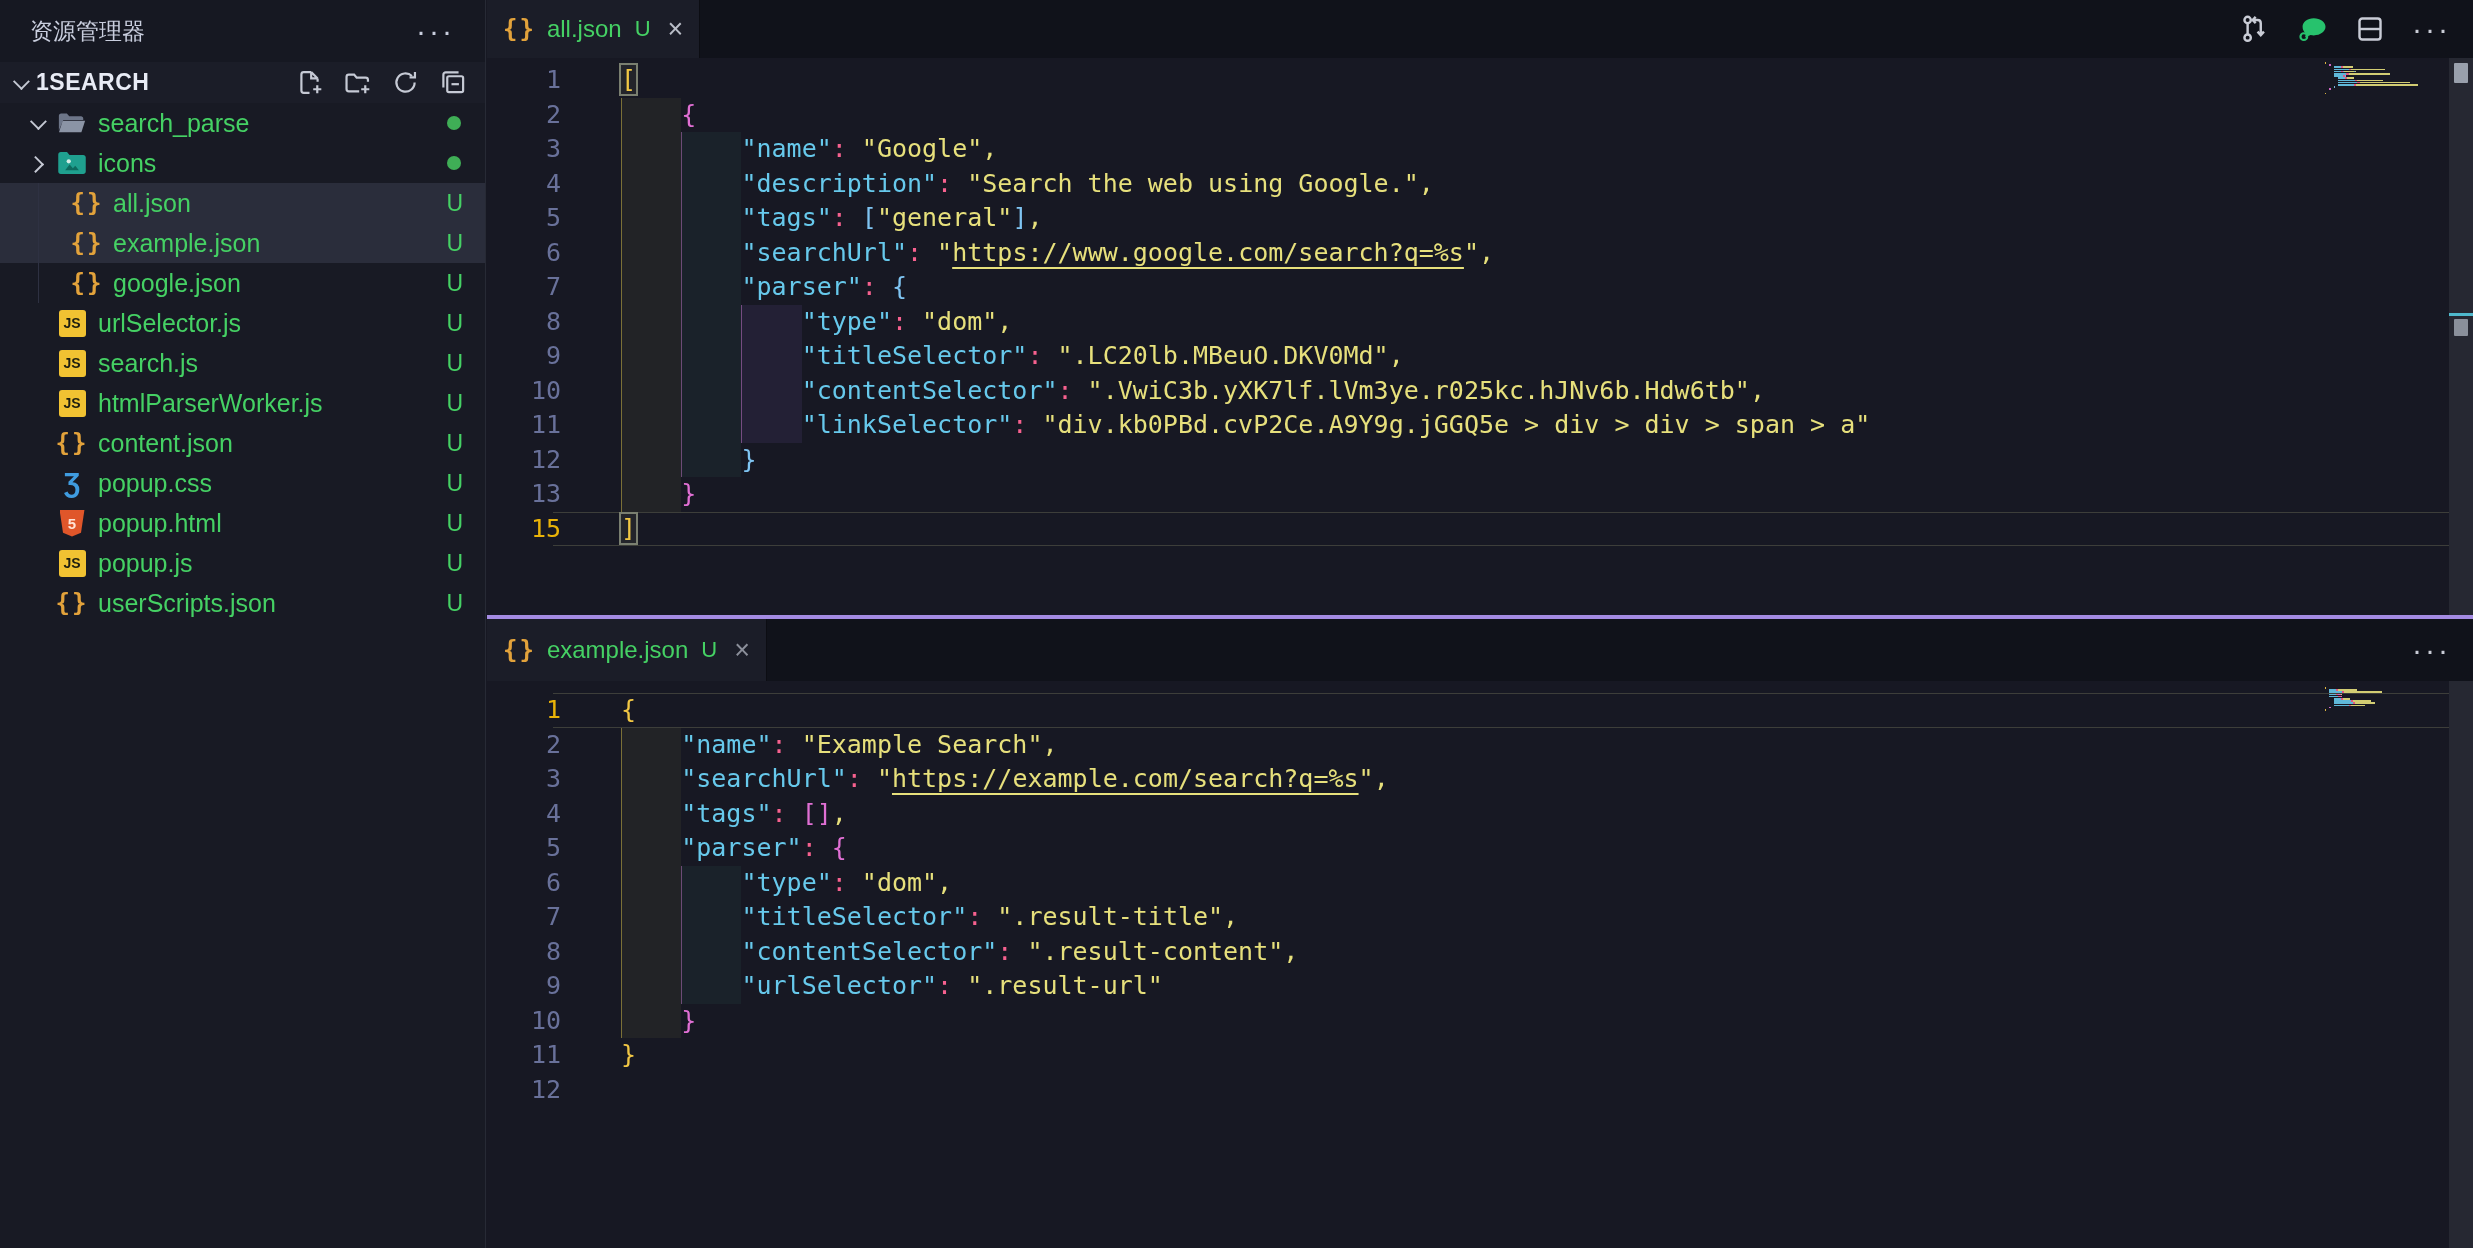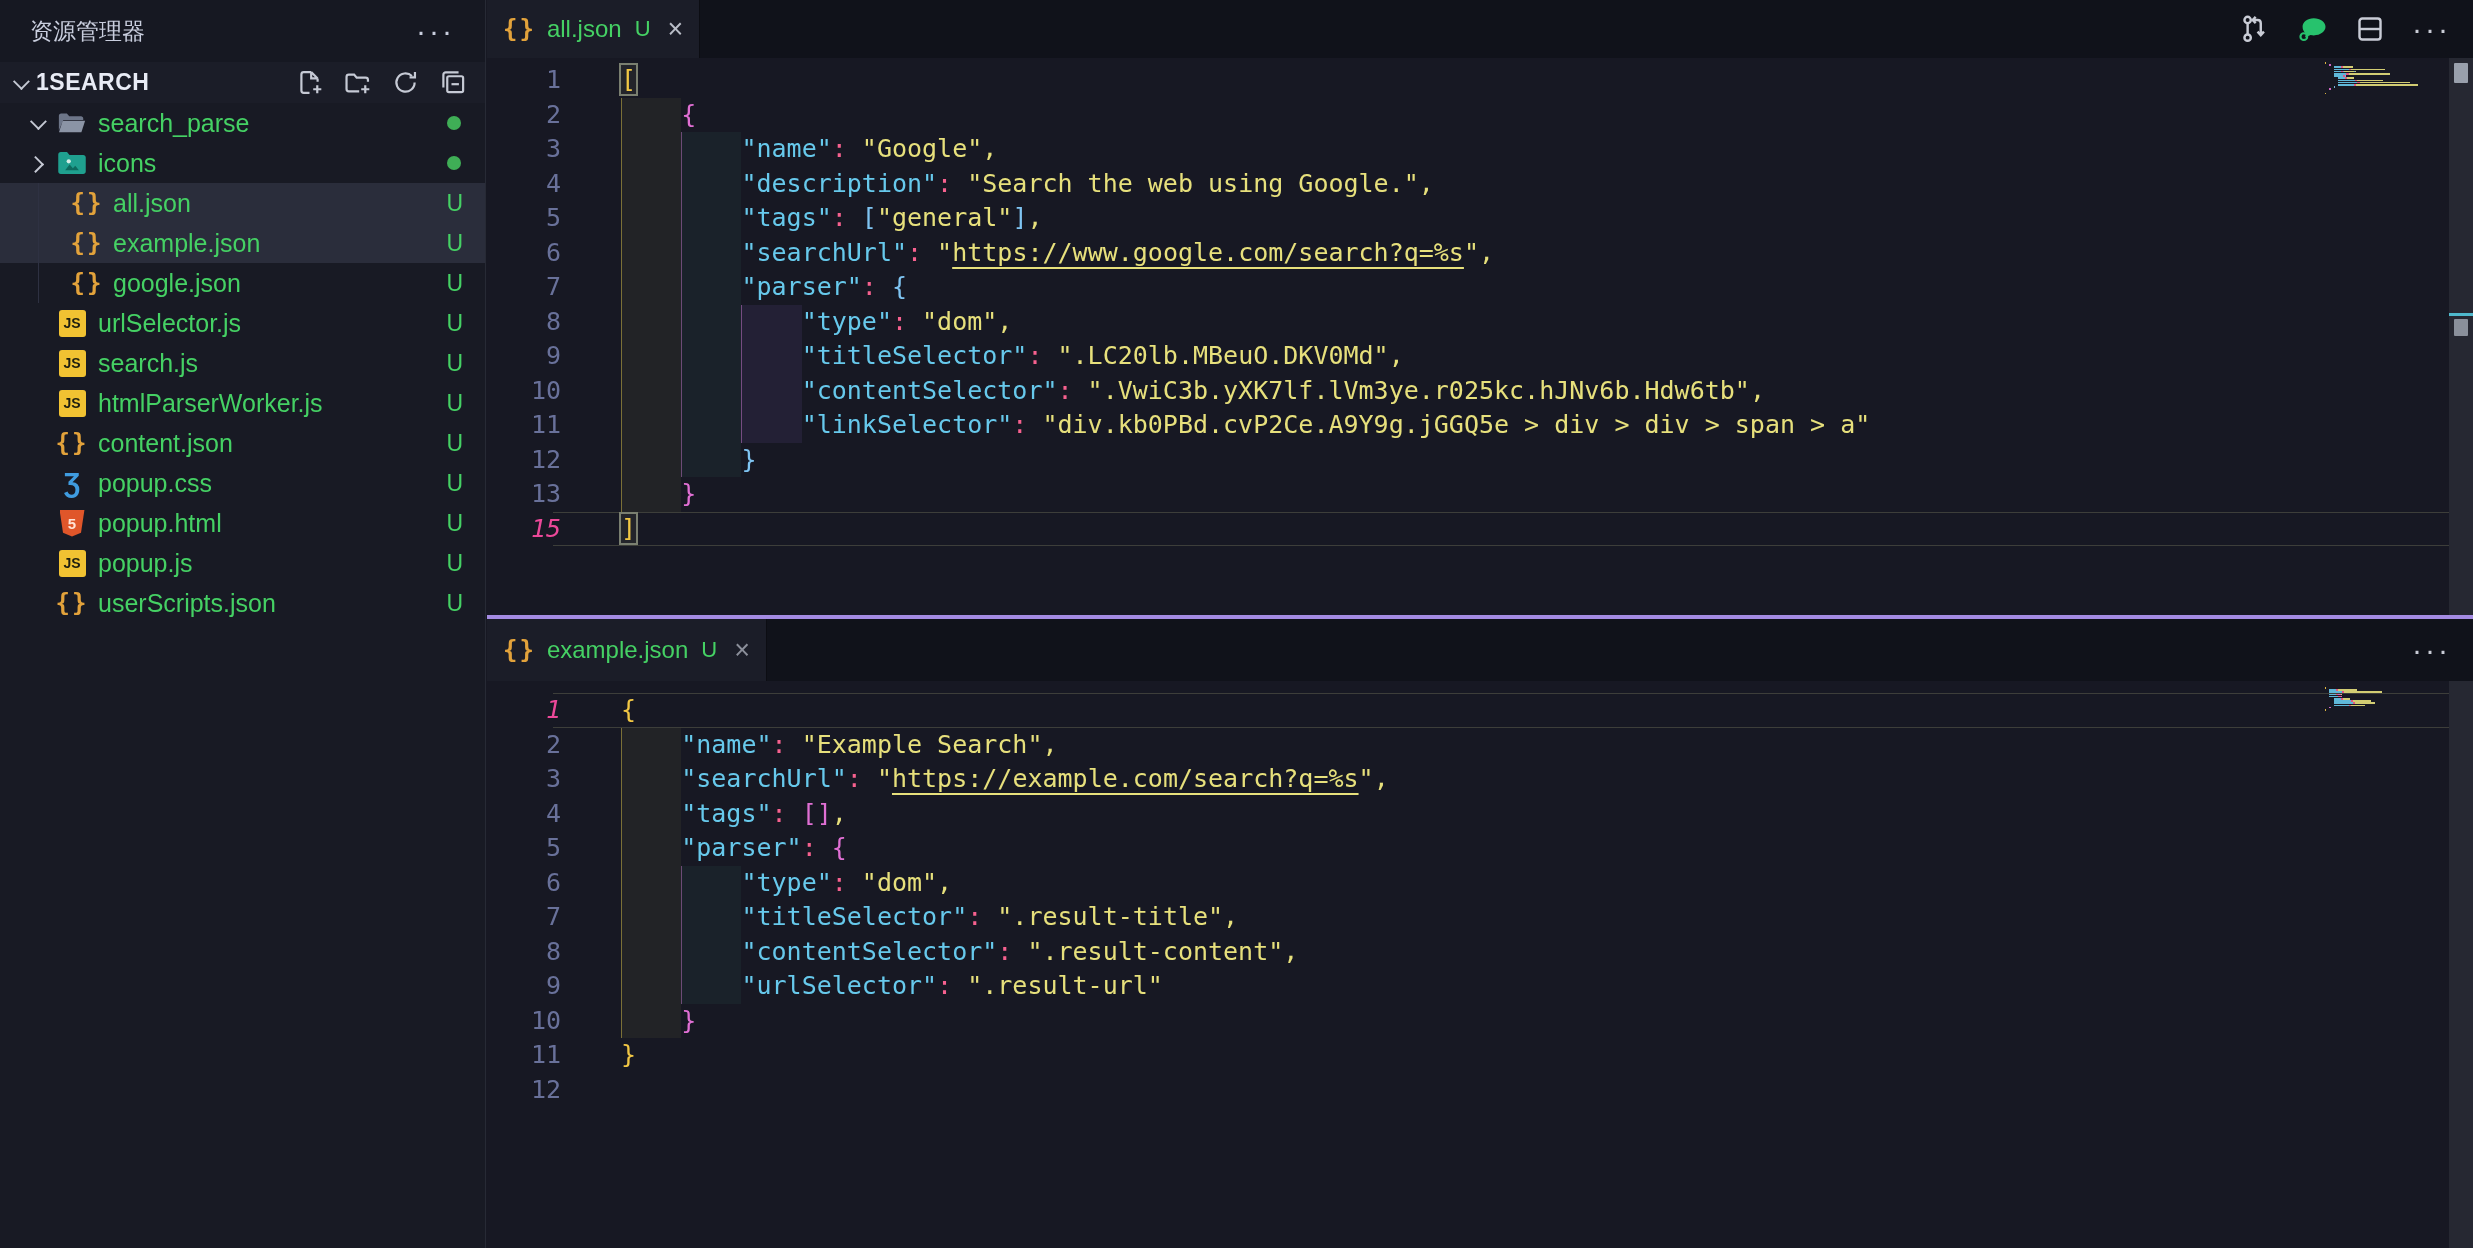--- a/index.html
+++ b/index.html
@@ -63,21 +63,21 @@
   .tab-actions .dots { font-size:30px; letter-spacing:3px; cursor:pointer; }
   .tab-actions svg { display:block; cursor:pointer; }
 
   .codewrap { position:absolute; left:0; right:0; bottom:0; background:#171823; overflow:hidden; }
   .group0 .codewrap { top:58px; padding-top:5px; }
   .group1 .codewrap { top:62px; padding-top:12px; }
 
   .line { position:relative; height:34.5px; }
   .ln { position:absolute; left:0; top:0; width:74px; text-align:right; color:#69719a;
         font:25px/34.5px "DejaVu Sans Mono",monospace; }
-  .line.cur .ln { color:#ec4899;font-style:italic; }
+  .line.cur .ln { color:#eab308; }
   .codeline { position:absolute; left:134px; top:0; white-space:pre;
               font:25px/34.5px "DejaVu Sans Mono",monospace; color:#c8ccd8; }
   .iblk { position:absolute; top:0; bottom:0; width:60.2px; }
   .iblk.l1 { left:134px;   background:rgba(186,186,80,.07);  border-left:1px solid rgba(196,176,70,.55); }
   .iblk.l2 { left:194.2px; background:rgba(90,210,170,.06);  border-left:1px solid rgba(176,110,180,.55); }
   .iblk.l3 { left:254.4px; background:rgba(150,110,220,.10); border-left:1px solid rgba(200,120,205,.5); }
   .curline { position:absolute; left:66px; right:0; top:0; bottom:0;
              border-top:1px solid rgba(200,200,140,.22); border-bottom:1px solid rgba(200,200,140,.22); }
 
   .t-k  { color:var(--tok-k); }

